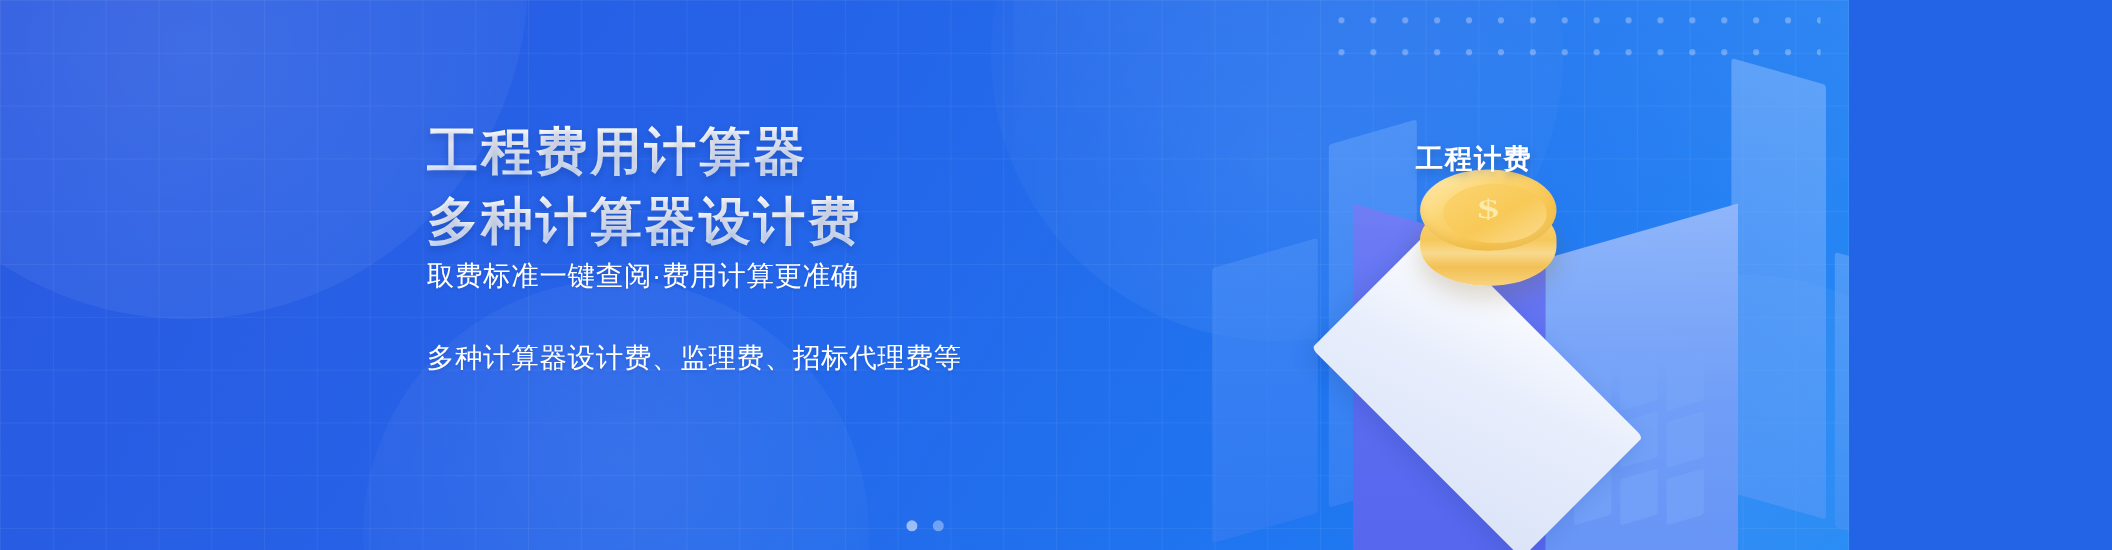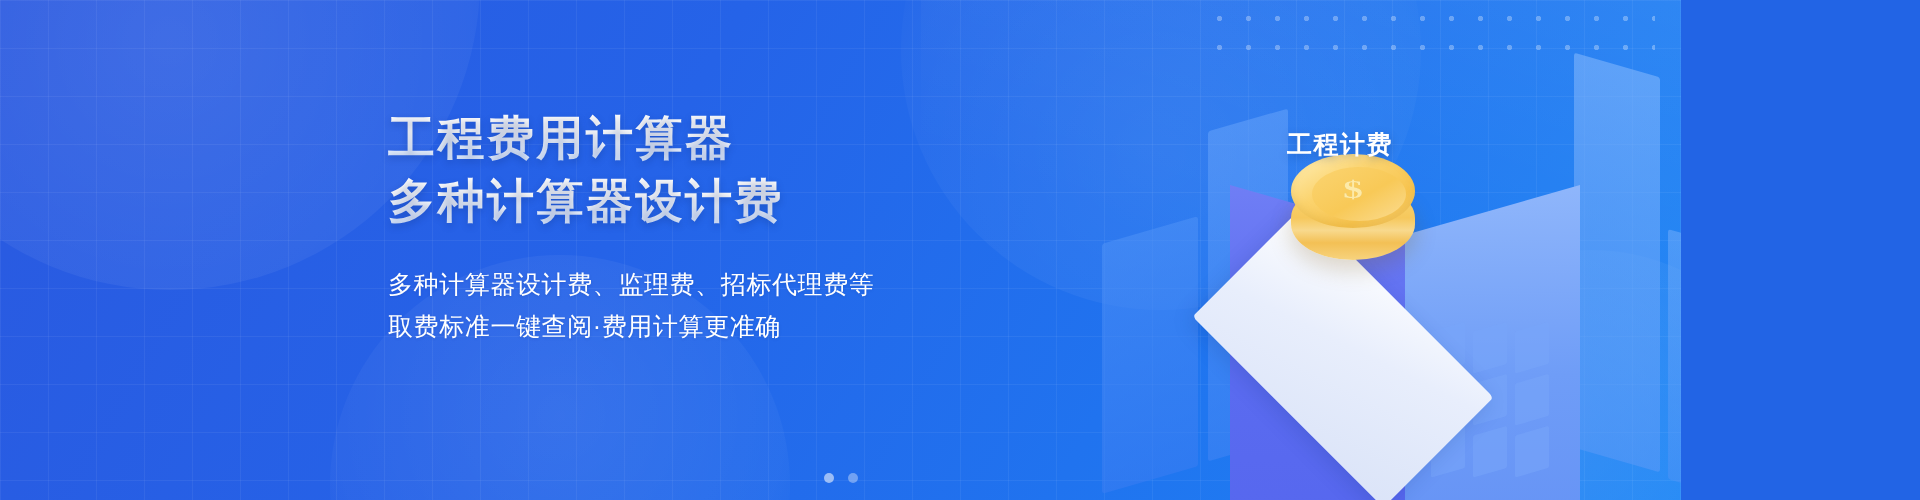--- a/index.html
+++ b/index.html
@@ -188,22 +188,22 @@
   <div class="glow-a"></div>
   <div class="glow-d"></div>
   <div class="glow-b"></div>
   <div class="glow-c"></div>
   <div class="sheen"></div>
   <div class="dotgrid"></div>
 
   <div class="copy">
     <div class="headline l1">工程费用计算器</div>
     <div class="headline l2">多种计算器设计费</div>
+    <div class="subtitle" style="margin-top:0">取费标准一键查阅·费用计算更准确</div>
     <div class="subtitle">多种计算器设计费、监理费、招标代理费等</div>
-    <div class="subtitle" style="margin-top:0">取费标准一键查阅·费用计算更准确</div>
   </div>
 
   <div class="illus">
 
     <div class="bg-bar1 bar"></div>
     <div class="bg-bar2 bar"></div>
     <div class="bg-bar3 bar"></div>
     <div class="bg-bar4 bar"></div>
 
     <div class="tower-l">

